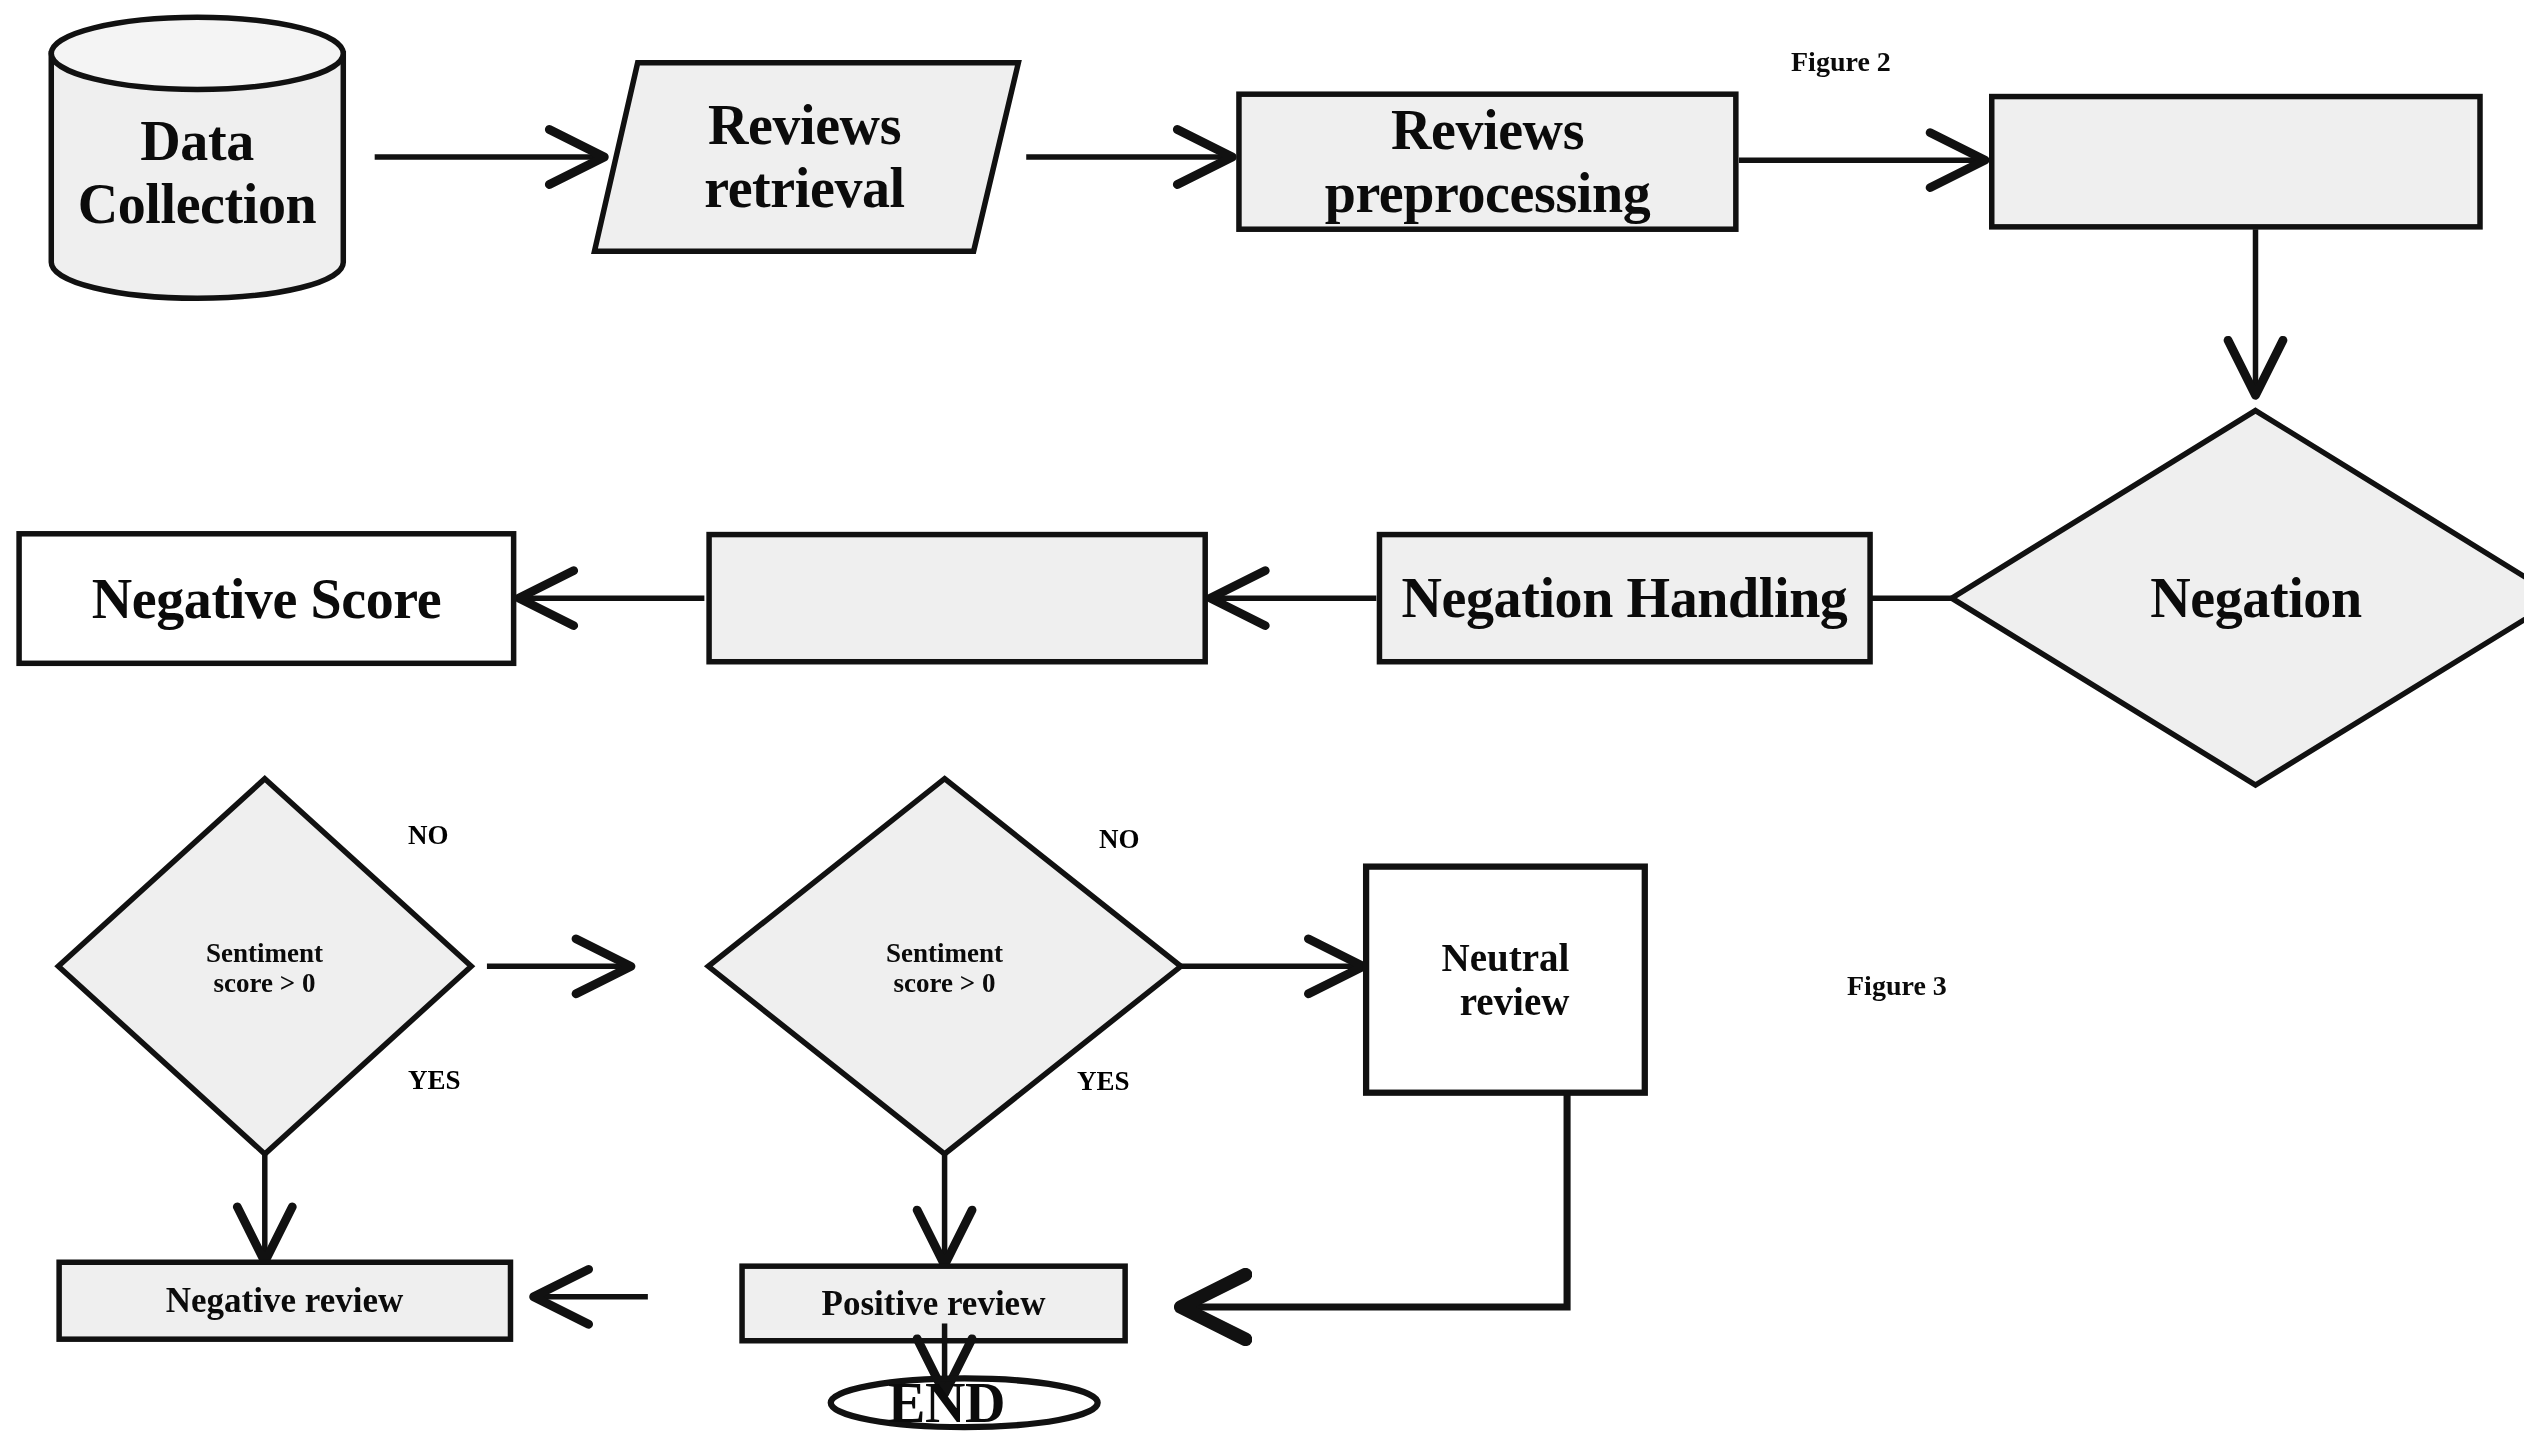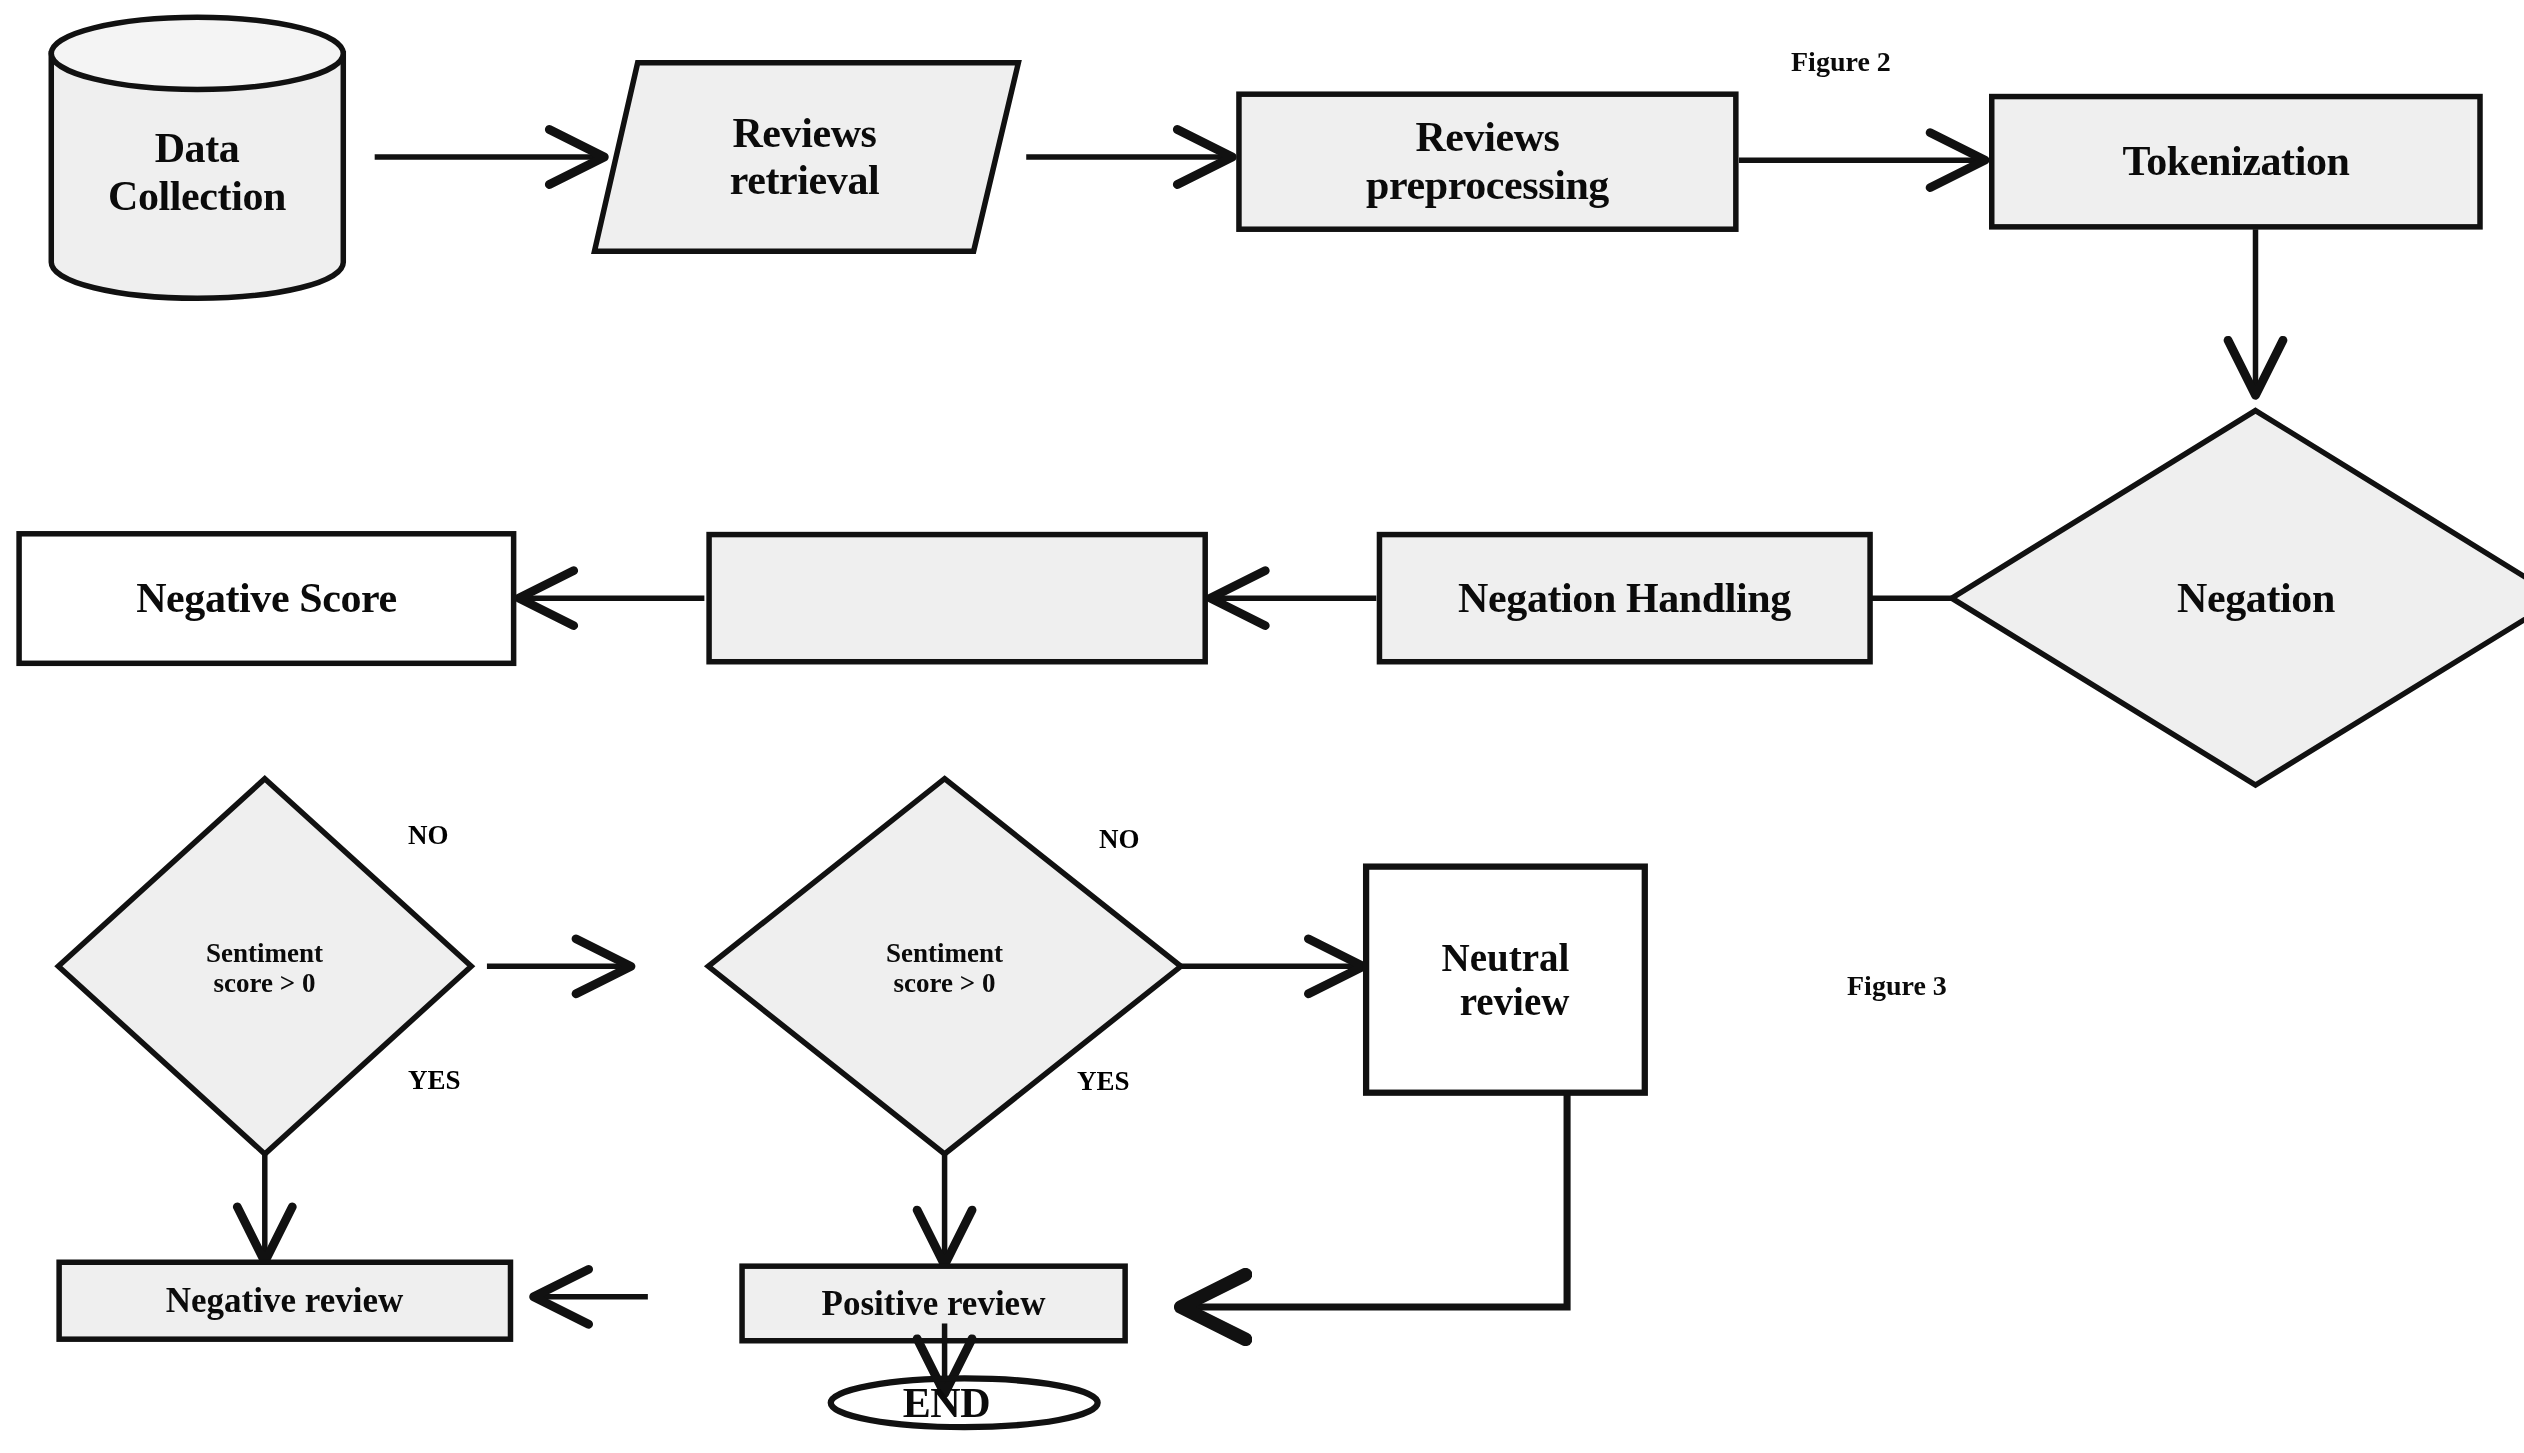--- a/index.html
+++ b/index.html
@@ -28,21 +28,21 @@
     align-items: center;
     justify-content: center;
     text-align: center;
     font-family: "Liberation Serif", "DejaVu Serif", serif;
     font-weight: bold;
     color: #0b0b0b;
     line-height: 1.12;
     pointer-events: none;
     white-space: pre-line;
   }
-  .lbl-xl   { font-size: 42px; letter-spacing: -0.4px; text-align: center; }
+  .lbl-xl   { font-size: 56px; letter-spacing: -0.4px; text-align: center; }
   .lbl-lg   { font-size: 39px; text-align: right; }
   .lbl-md   { font-size: 35px; }
   .lbl-sm   { font-size: 27px; }
   .fig-label {
     position: absolute;
     font-family: "Liberation Serif", "DejaVu Serif", serif;
     font-weight: bold;
     font-size: 28px;
     color: #0b0b0b;
     white-space: nowrap;
@@ -133,21 +133,20 @@
 
   <div class="node-label lbl-xl" style="left:51px; top:94px; width:292px; height:157px;">Data
 Collection</div>
 
   <div class="node-label lbl-xl" style="left:620px; top:63px; width:369px; height:188px;">Reviews
 retrieval</div>
 
   <div class="node-label lbl-xl" style="left:1239px; top:94px; width:497px; height:135px;">Reviews
 preprocessing</div>
 
-  <div class="node-label lbl-xl" style="left:1992px; top:97px; width:488px; height:130px;">Tokenization</div>
 
   <div class="node-label lbl-xl" style="left:2073px; top:559px; width:366px; height:79px;">Negation</div>
 
   <div class="node-label lbl-xl" style="left:1379px; top:535px; width:491px; height:127px;">Negation Handling</div>
 
 
   <div class="node-label lbl-xl" style="left:19px; top:534px; width:495px; height:130px;">Negative Score</div>
 
   <div class="node-label lbl-sm" style="left:133px; top:919px; width:263px; height:98px;">Sentiment
 score &gt; 0</div>

